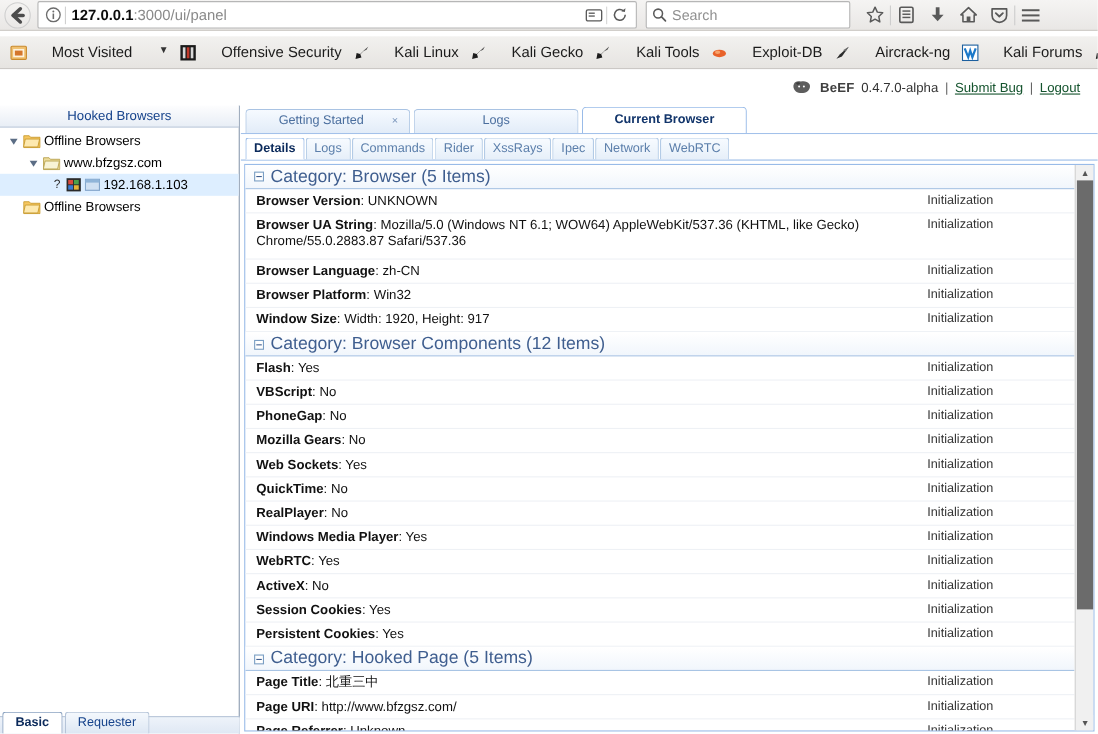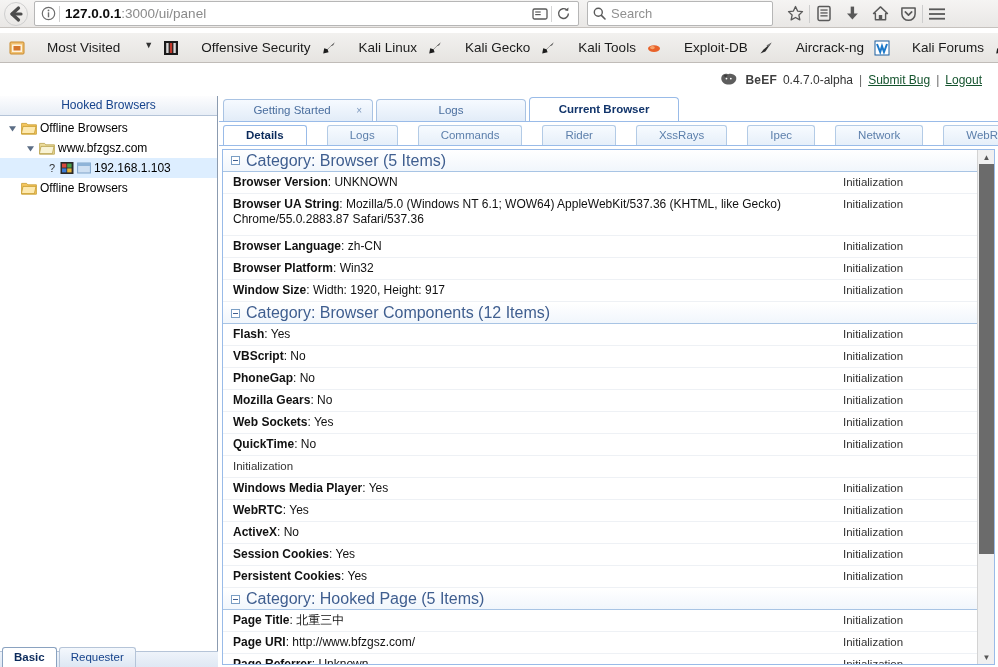--- a/index.html
+++ b/index.html
@@ -148,21 +148,21 @@
     border-color:#99bbe8; height:24px; line-height:23px;
   }
   .subtabs {
     height:24px; background:#ffffff; padding:2px 0 0 4px;
     display:flex; align-items:flex-end; border-bottom:1px solid #99bbe8;
   }
   .stab {
     height:20px; line-height:19px; font-size:11.5px; color:#5c7fab;
     border:1px solid #b3cbe6; border-bottom:none; border-radius:3px 3px 0 0;
     background: linear-gradient(#f7fbff,#e6eff9);
-    padding:0 22px; margin-right:20px;
+    padding:0 7px; margin-right:1px;
   }
   .stab.active { background:#ffffff; color:#0b2a5b; font-weight:bold; border-color:#99bbe8; }
 
   
   .grid-wrap {
     position:absolute; top:53px; left:3px; right:3px; bottom:2px;
     border:1px solid #99bbe8; background:#fff; overflow:hidden;
   }
   .grid-scroll { position:absolute; inset:0; right:17px; overflow:hidden; }
   .cat-row {
@@ -548,20 +548,21 @@
         </div>
         <div class="d-row">
           <div class="d-main"><span class="d-key">Web Sockets</span>: <span>Yes</span></div>
           <div class="d-status">Initialization</div>
         </div>
         <div class="d-row">
           <div class="d-main"><span class="d-key">QuickTime</span>: <span>No</span></div>
           <div class="d-status">Initialization</div>
         </div>
         <div class="d-row">
+          <div class="d-main"><span class="d-key">RealPlayer</span>: <span>No</span></div>
           <div class="d-status">Initialization</div>
         </div>
         <div class="d-row">
           <div class="d-main"><span class="d-key">Windows Media Player</span>: <span>Yes</span></div>
           <div class="d-status">Initialization</div>
         </div>
         <div class="d-row">
           <div class="d-main"><span class="d-key">WebRTC</span>: <span>Yes</span></div>
           <div class="d-status">Initialization</div>
         </div>

